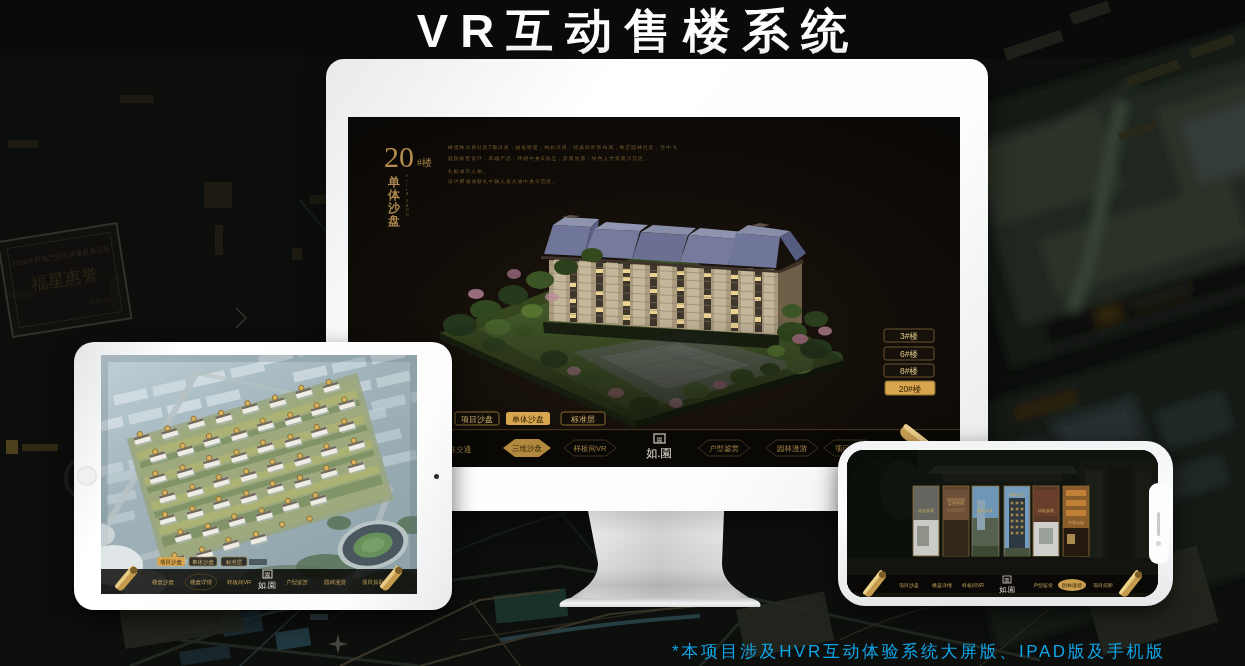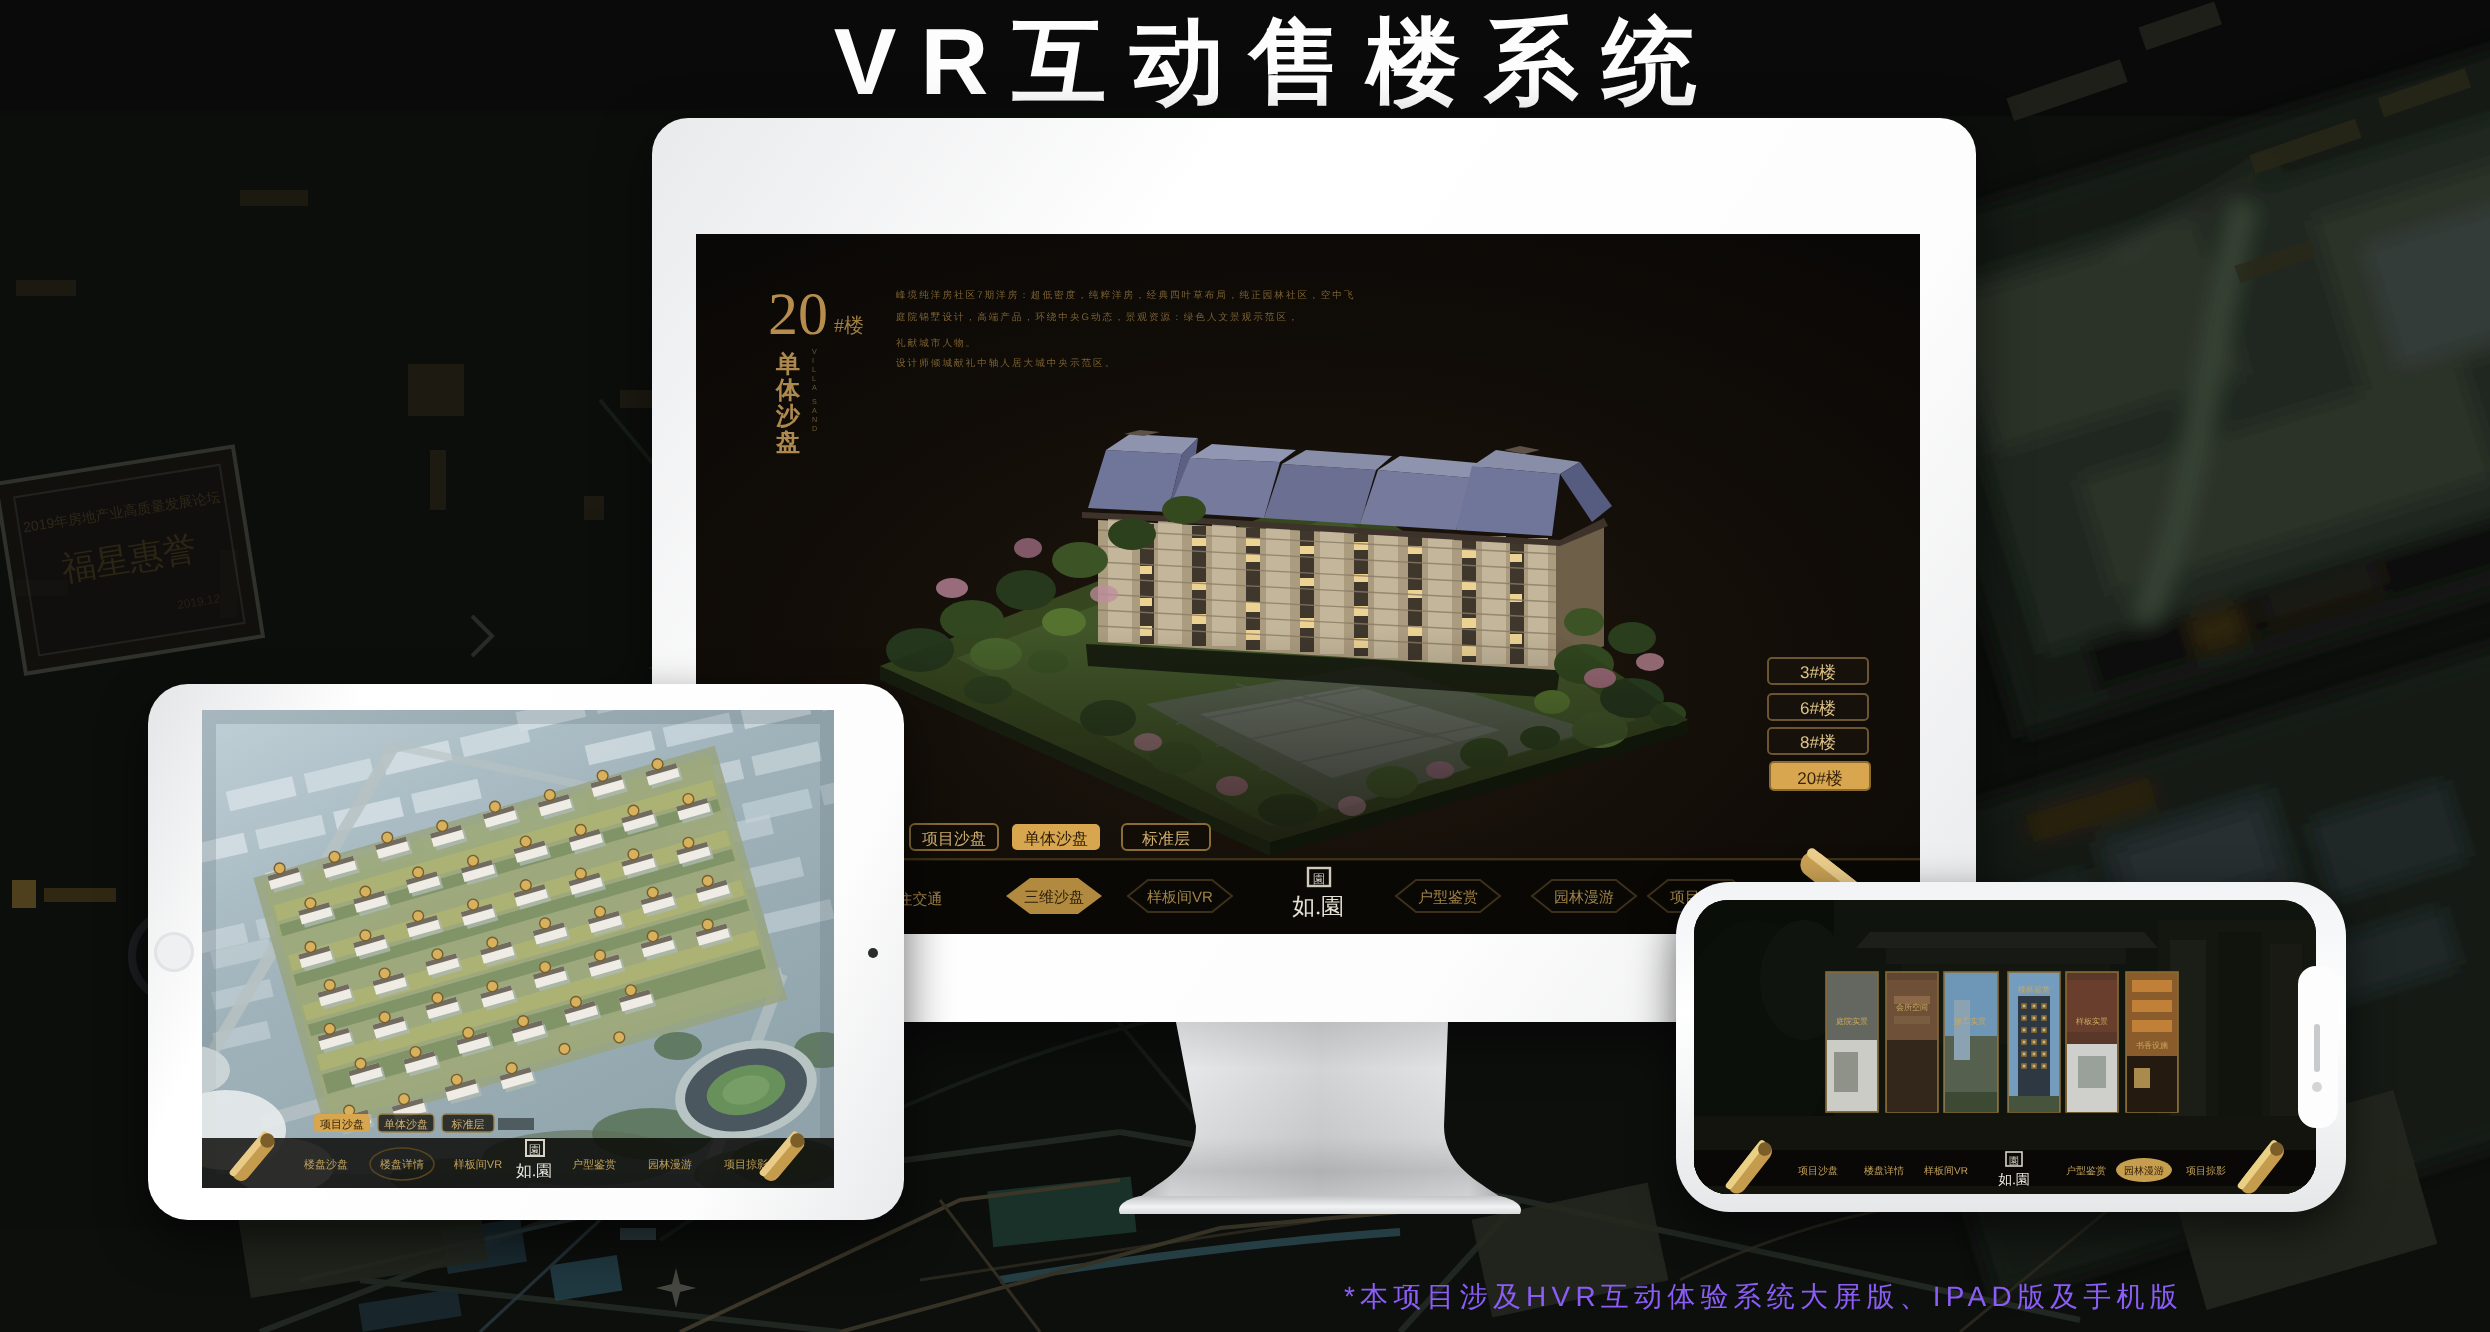--- a/index.html
+++ b/index.html
@@ -780,15 +780,15 @@
       </g>
     </svg>
   </div>
 
   <div class="abs" style="left:1149px;top:483px;width:20px;height:81px;background:#fdfdfd;border-radius:9px;"></div>
 
   <div class="abs" style="left:1157px;top:512px;width:3px;height:24px;border-radius:2px;background:#c9cacc;"></div>
 
   <div class="abs" style="left:1156px;top:541px;width:5px;height:5px;border-radius:50%;background:#d4d5d7;"></div>
 
-  <div class="abs" style="left:672px;top:640px;color:#8b5cf6;font-size:14px;letter-spacing:2.6px;">*本项目涉及HVR互动体验系统大屏版、IPAD版及手机版</div>
+  <div class="abs" style="left:672px;top:640px;color:#0ea5e9;font-size:17px;letter-spacing:2.6px;">*本项目涉及HVR互动体验系统大屏版、IPAD版及手机版</div>
 
 </div>
 
 </body></html>

